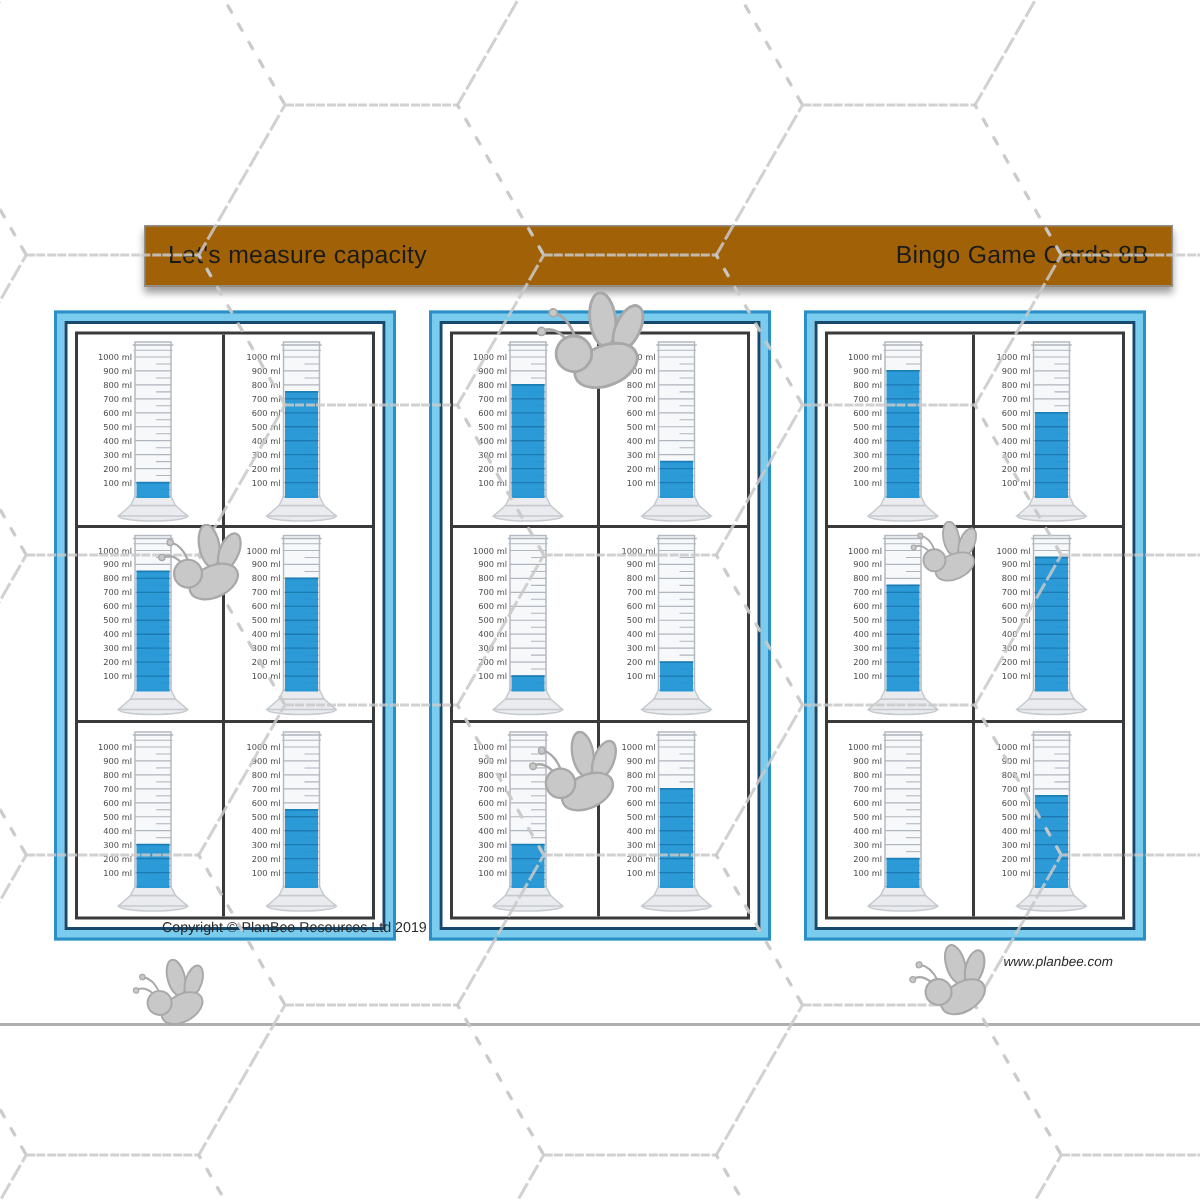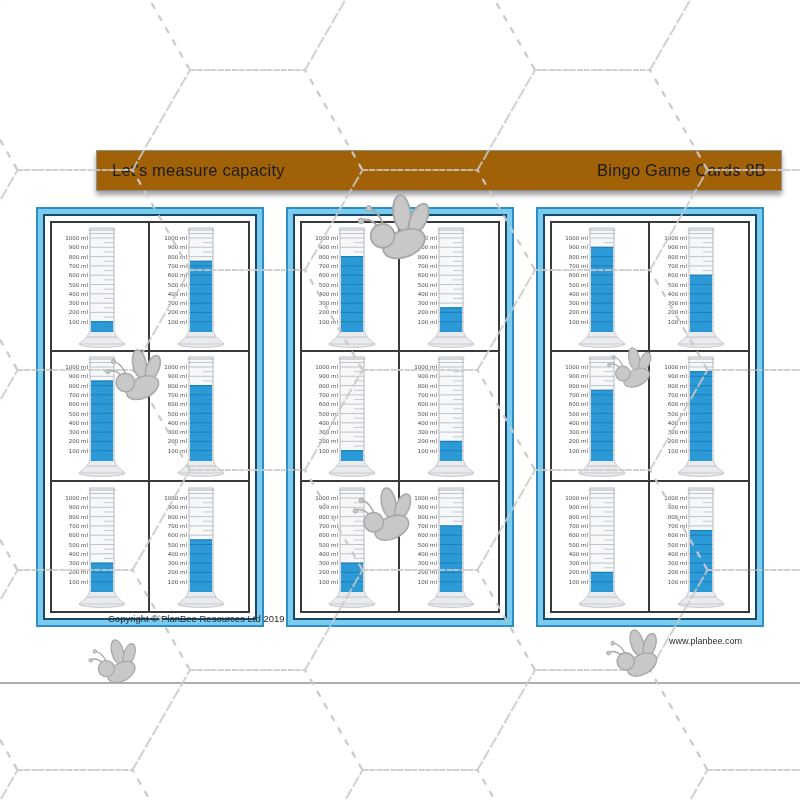--- a/index.html
+++ b/index.html
@@ -18,21 +18,21 @@
   .card{flex:0 0 228px;height:420px;box-sizing:border-box;border:2px solid #2b8fc6;background:#79ccee;padding:5px;}
   .card-inner{width:100%;height:100%;box-sizing:border-box;border:2px solid #17496e;background:#ffffff;padding:5px;}
   .card-grid{
     width:100%;height:100%;box-sizing:border-box;border:2px solid #3a3a3a;
     display:grid;grid-template-columns:1fr 1fr;grid-template-rows:1fr 1fr 1fr;
   }
   .cell{display:flex;align-items:center;justify-content:center;border-right:2px solid #3a3a3a;border-bottom:2px solid #3a3a3a;overflow:hidden;}
   .cell:nth-child(2n){border-right:none;}
   .cell:nth-child(n+5){border-bottom:none;}
   .copyright{position:absolute;left:64px;top:613px;font-size:9.5px;color:#2a2a2a;z-index:1;margin-left:44px;}
-  .website{position:absolute;right:58px;top:636px;font-size:9px;color:#2a2a2a;z-index:1;}
+  .website{position:absolute;right:58px;top:636px;font-size:9px;color:#2a2a2a;z-index:1;font-style:italic;}
   .page-edge{position:absolute;left:0;top:682px;width:800px;height:2px;background:#aeaeae;z-index:1;}
   .bee{position:absolute;z-index:6;pointer-events:none;}
   .bee1{left:350px;top:194px;width:98px;height:74px;transform:rotate(3deg);}
   .bee2{left:100px;top:349px;width:76px;height:58px;}
   .bee3{left:347px;top:487px;width:80px;height:61px;}
   .bee4{left:603px;top:347px;width:60px;height:46px;}
   .bee5{left:84px;top:639px;width:66px;height:50px;transform:rotate(-4deg);}
   .bee6{left:602px;top:629px;width:70px;height:54px;transform:rotate(-6deg);}
 </style>
 </head>

